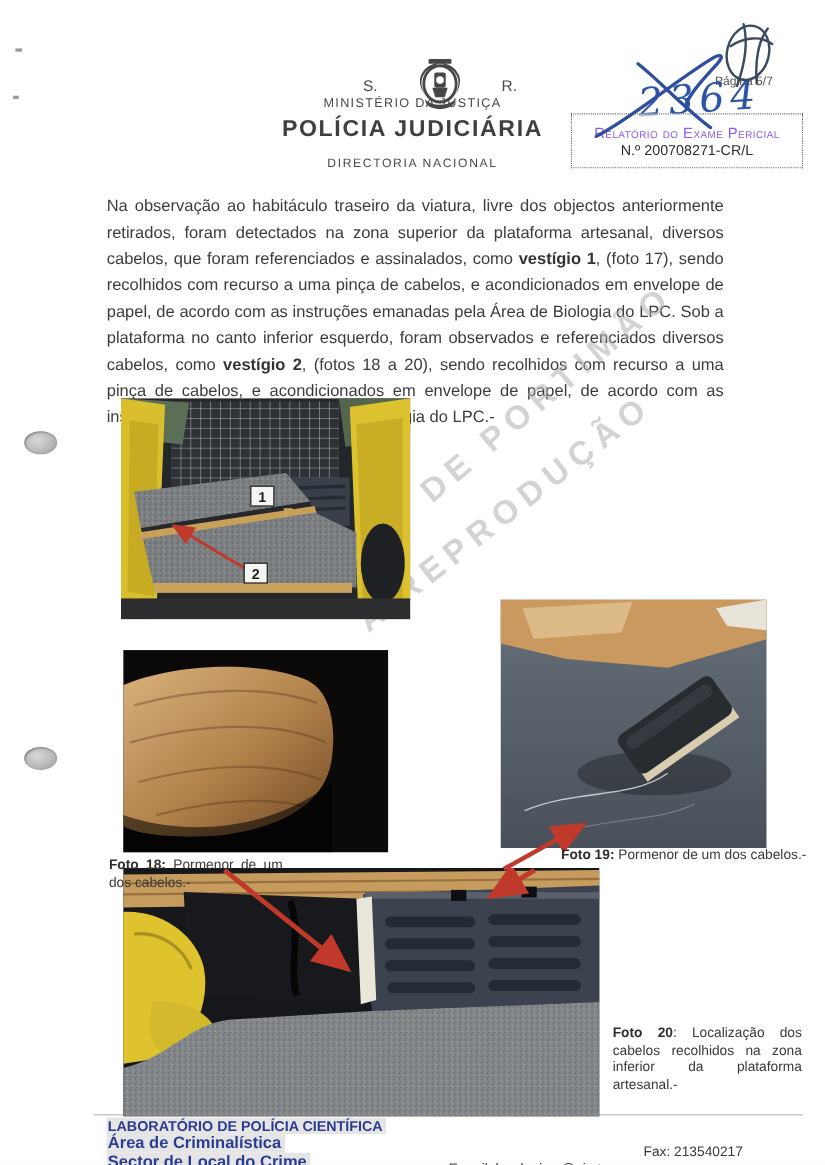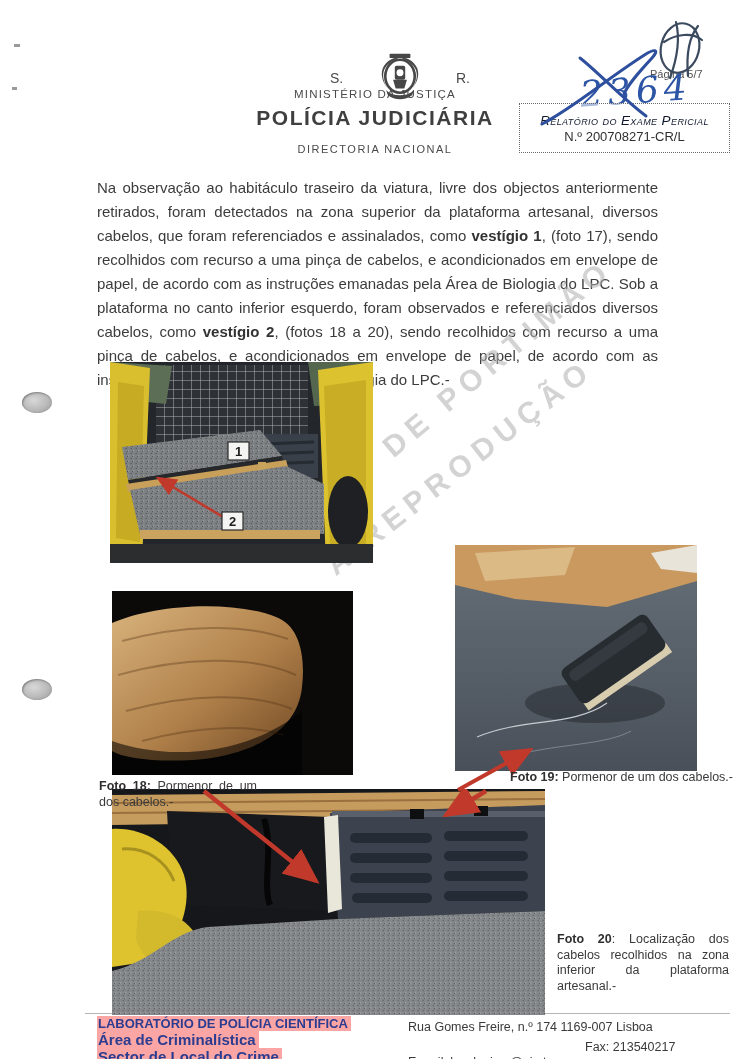--- a/index.html
+++ b/index.html
@@ -19,41 +19,41 @@
   .ministry{left:0;top:88px;width:750px;text-align:center;font-size:11.5px;letter-spacing:1.2px;color:#4a4a4a;}
   .org{left:0;top:106px;width:750px;text-align:center;font-size:21px;font-weight:700;letter-spacing:1.5px;color:#3f3f3f;}
   .directorate{left:0;top:143px;width:750px;text-align:center;font-size:11px;letter-spacing:1.5px;color:#4a4a4a;}
 
   
   .pagina{left:650px;top:68px;font-size:11px;color:#4f4f4f;}
   .hand-num{left:580px;top:70px;font-family:"DejaVu Serif",serif;font-style:italic;
             font-size:36px;color:#2d55a5;letter-spacing:5px;transform:rotate(-4deg);}
   .report-box{left:519px;top:103px;width:209px;height:48px;border:1.5px dotted #6a6a6a;
               display:flex;flex-direction:column;align-items:center;justify-content:center;background:rgba(255,255,255,.6);}
-  .report-box .l1{font-size:13.5px;font-variant:small-caps;color:#0f172a;letter-spacing:.4px;font-style:italic;}
+  .report-box .l1{font-size:13.5px;font-variant:small-caps;color:#8b5cf6;letter-spacing:.4px;}
   .report-box .l2{font-size:13px;color:#2e2e2e;margin-top:1px;}
 
   
   .bodytext{left:97px;top:176px;width:561px;font-size:15px;line-height:24px;text-align:justify;color:#3c3c3c;}
   .bodytext b{color:#333;}
 
   
   .wm{position:absolute;z-index:1;color:rgba(175,175,175,.55);font-size:30px;letter-spacing:7px;
       white-space:nowrap;transform-origin:left bottom;font-weight:600;}
 
   
   .photo{position:absolute;z-index:2;line-height:0;}
   .caption{position:absolute;z-index:3;font-size:12.5px;line-height:15.5px;color:#3a3a3a;text-align:justify;}
   .caption b{color:#2f2f2f;}
   .nowrap{white-space:nowrap;text-align:left;}
 
   
   .rule{left:85px;top:1013px;width:645px;height:1px;background:#b5b5b5;}
   .f-left{left:97px;top:1016px;z-index:3;}
-  .f-left .hl{display:inline-block;background:#fca5a5;color:#2c3c8f;font-weight:bold;padding:0 3px 0 1px;}
+  .f-left .hl{display:inline-block;background:#e5e5e5;color:#2c3c8f;font-weight:bold;padding:0 3px 0 1px;}
   .f-l1{font-size:13px;}
   .f-l2,.f-l3{font-size:15px;margin-top:0px;}
   .f-right{z-index:3;font-size:12.5px;color:#3a3a3a;}
 </style>
 </head>
 <body>
 
 <div class="page">
 
   <div class="punch" style="left:22px;top:392px;"></div>
@@ -258,18 +258,17 @@
   <figcaption class="caption" style="left:557px;top:932px;width:172px;"><b>Foto 20</b><span>: Localização dos cabelos recolhidos na zona inferior da plataforma artesanal.-</span></figcaption>
 
   <div class="abs rule"></div>
 
   <div class="abs f-left">
     <div class="f-l1"><span class="hl">LABORATÓRIO DE POLÍCIA CIENTÍFICA</span></div>
     <div class="f-l2"><span class="hl">Área de Criminalística</span></div>
     <div class="f-l3"><span class="hl">Sector de Local do Crime</span></div>
   </div>
 
-  <div class="abs f-right" style="left:408px;top:1020px;">Rua Gomes Freire, n.º 174 1169-007 Lisboa</div>
   <div class="abs f-right" style="left:408px;top:1072px;">Tel.: 218641772</div>
   <div class="abs f-right" style="left:585px;top:1040px;">Fax: 213540217</div>
   <div class="abs f-right" style="left:408px;top:1055px;">E-mail: local.crime@pj.pt</div>
 
 </div>
 
 </body></html>

